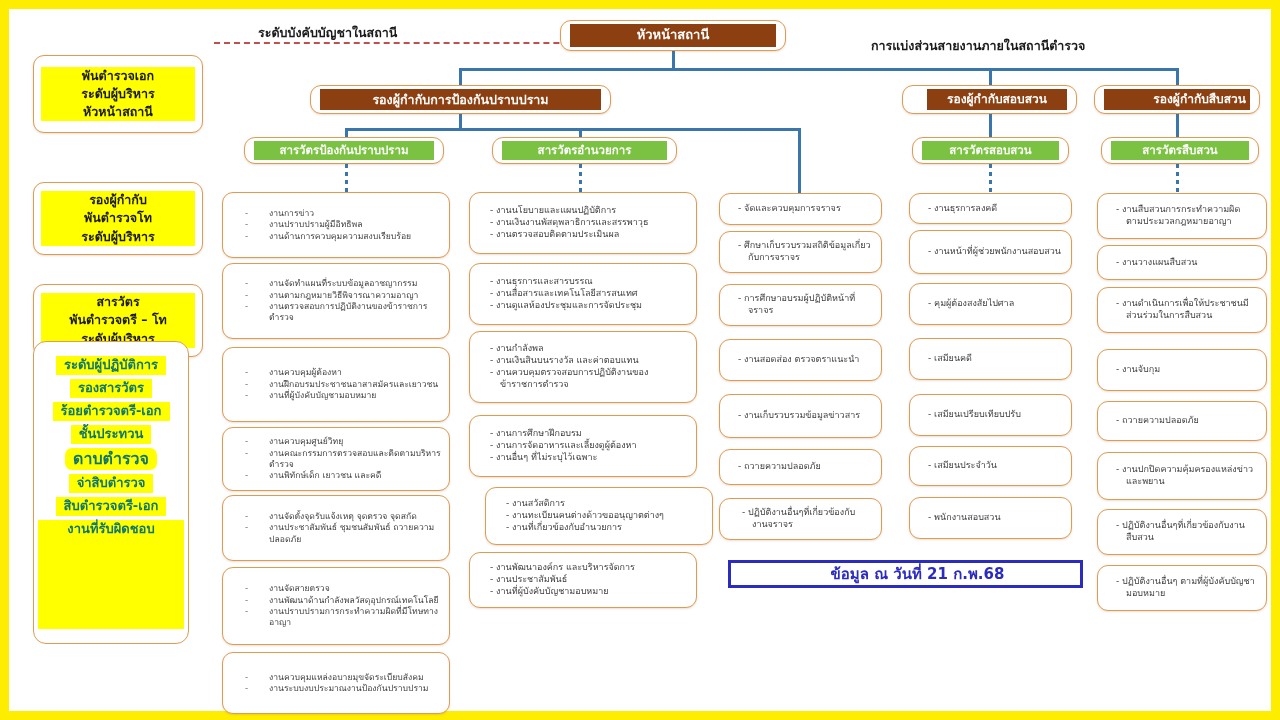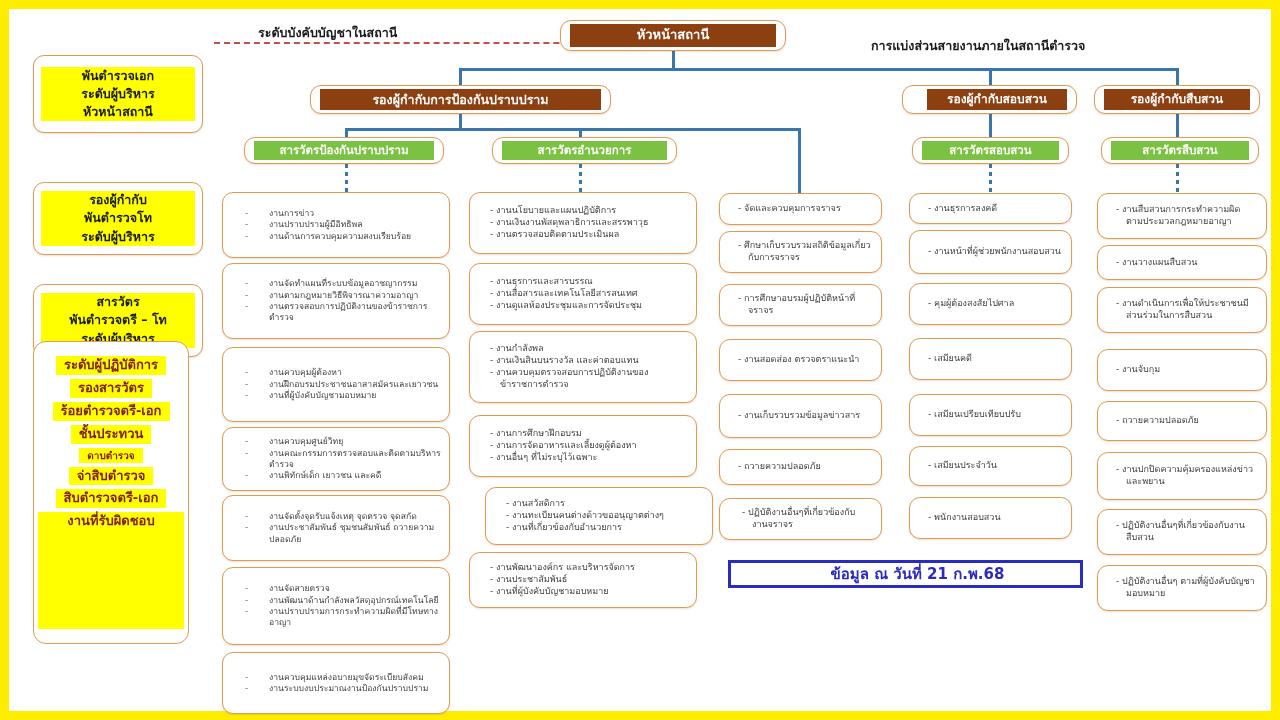--- a/index.html
+++ b/index.html
@@ -50,21 +50,21 @@
     position:absolute;
     box-sizing:border-box;
     border:1.6px solid #e09b52;
     border-radius:13px;
     background:#ffffff;
     padding:14px 12px 10px 12px;
     display:flex;flex-direction:column;align-items:center;
   }
   .legend-list .hl{
     background:#ffff00;
-    color:#7f1d1d;
+    color:#0f766e;
     font-weight:bold;
     text-align:center;
     padding:1px 8px;
     margin-bottom:4px;
     white-space:nowrap;
     line-height:1.3;
   }
   .legend-list .hl.fill{
     flex:1;
     width:100%;
@@ -215,38 +215,38 @@
         <div>พันตำรวจตรี – โท</div>
         <div>ระดับผู้บริหาร</div>
       </div>
     </div>
 
     <div class="legend-list" style="left:24px;top:332px;width:156px;height:303px;">
       <div class="hl" style="font-size:13px;">ระดับผู้ปฏิบัติการ</div>
       <div class="hl" style="font-size:13px;">รองสารวัตร</div>
       <div class="hl" style="font-size:13px;">ร้อยตำรวจตรี-เอก</div>
       <div class="hl" style="font-size:13px;">ชั้นประทวน</div>
-      <div class="hl" style="font-size:10px;">ดาบตำรวจ</div>
+      <div class="hl" style="font-size:16px;border-radius:7px;">ดาบตำรวจ</div>
       <div class="hl" style="font-size:13px;">จ่าสิบตำรวจ</div>
       <div class="hl" style="font-size:13px;">สิบตำรวจตรี-เอก</div>
       <div class="hl fill" style="font-size:13px;">งานที่รับผิดชอบ</div>
     </div>
 
     <div class="card brownwrap" style="left:551px;top:11px;width:226px;height:31px;">
       <div class="brown" style="font-size:13px;">หัวหน้าสถานี</div>
     </div>
 
     <div class="card brownwrap" style="left:301px;top:76px;width:301px;height:29px;">
       <div class="brown" style="font-size:12.5px;">รองผู้กำกับการป้องกันปราบปราม</div>
     </div>
     <div class="card brownwrap" style="left:893px;top:76px;width:175px;height:29px;padding-left:24px;">
       <div class="brown" style="font-size:12px;">รองผู้กำกับสอบสวน</div>
     </div>
     <div class="card brownwrap" style="left:1085px;top:76px;width:166px;height:29px;">
-      <div class="brown" style="font-size:12px;">รองผู้กำกับสืบสวน</div>
+      <div class="brown" style="font-size:12px;text-align:right;">รองผู้กำกับสืบสวน</div>
     </div>
 
     <div class="card greenwrap" style="left:235px;top:128px;width:200px;height:27px;">
       <div class="green" style="font-size:11.5px;">สารวัตรป้องกันปราบปราม</div>
     </div>
     <div class="card greenwrap" style="left:483px;top:128px;width:185px;height:27px;">
       <div class="green" style="font-size:11.5px;">สารวัตรอำนวยการ</div>
     </div>
     <div class="card greenwrap" style="left:903px;top:128px;width:157px;height:27px;">
       <div class="green" style="font-size:11.5px;">สารวัตรสอบสวน</div>

